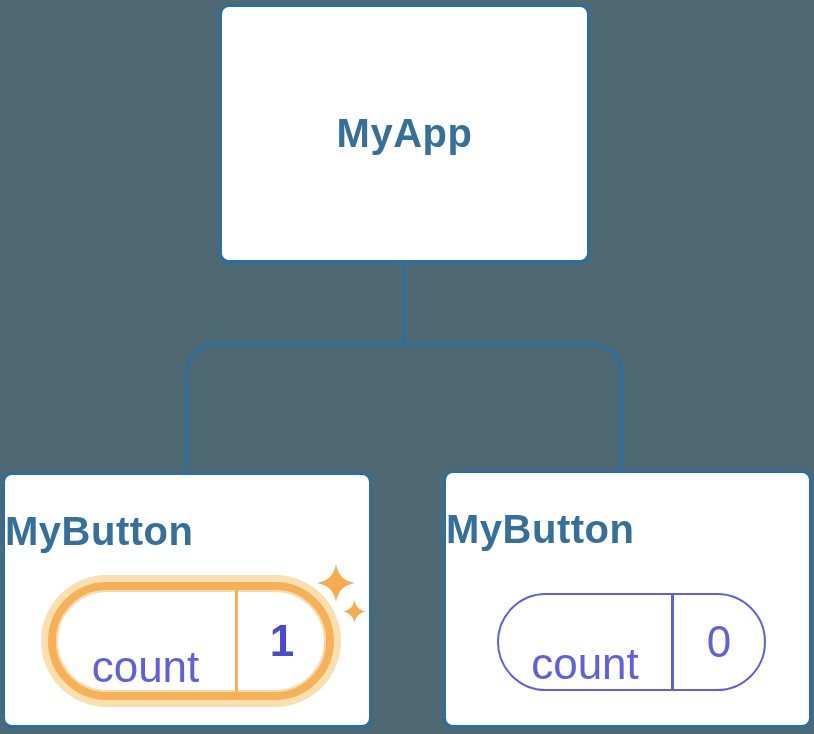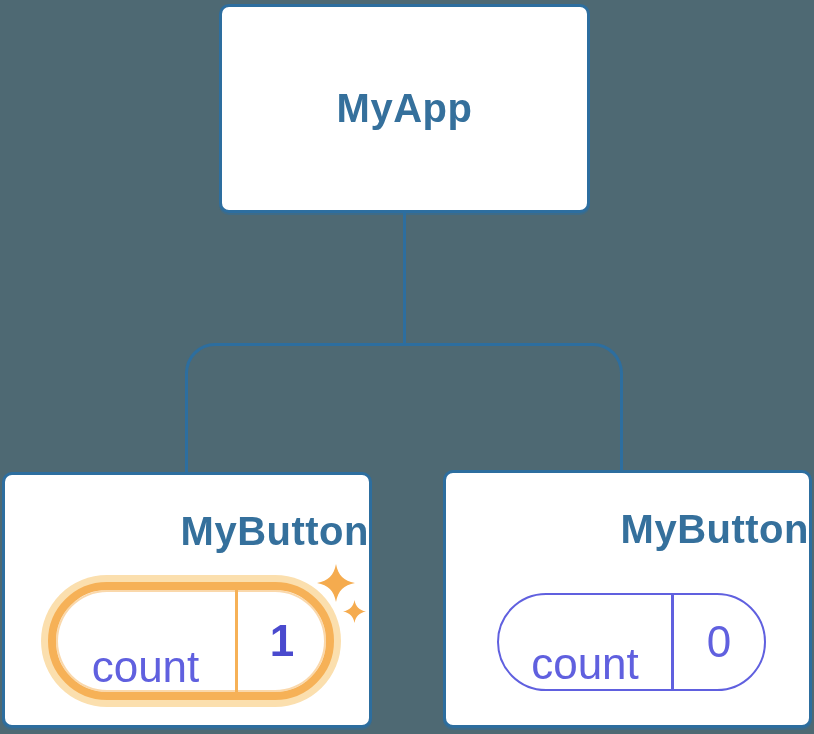--- a/index.html
+++ b/index.html
@@ -46,21 +46,21 @@
     box-sizing: border-box;
     background: var(--node-fill, #fff);
     border: 3px solid var(--node-border, #2d6e9f);
     border-radius: 10px;
     box-shadow: 0 2px 0 rgba(45, 110, 159, 0.45);
   }
   .node-root {
     left: 219px;
     top: 4px;
     width: 371px;
-    height: 209px;
+    height: 259px;
     display: flex;
     align-items: center;
     justify-content: center;
   }
   .node-child-left {
     left: 2px;
     top: 472px;
     width: 370px;
     height: 256px;
   }
@@ -74,21 +74,21 @@
     font-size: 40px;
     font-weight: 600;
     letter-spacing: 0.5px;
     color: var(--node-title, #35709c);
   }
   .child-title {
     position: absolute;
     left: 0;
     right: 0;
     top: 34px;
-    text-align: right;
+    text-align: left;
   }
 
   
   .pill {
     position: absolute;
     box-sizing: border-box;
     background: #fff;
     border-radius: 999px;
     display: flex;
     align-items: stretch;

